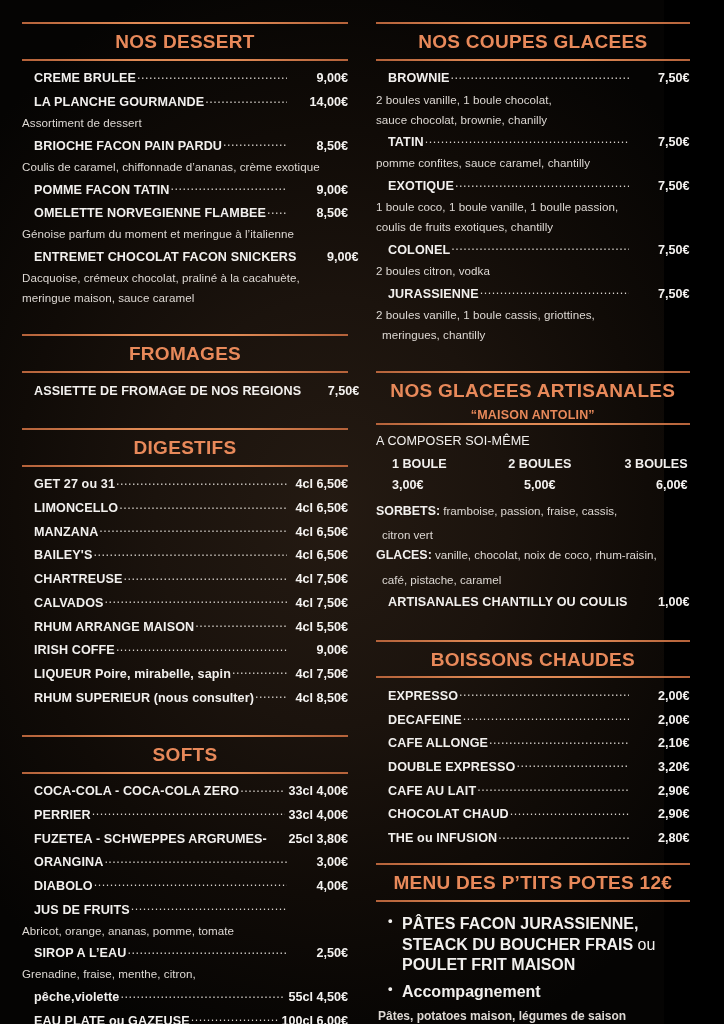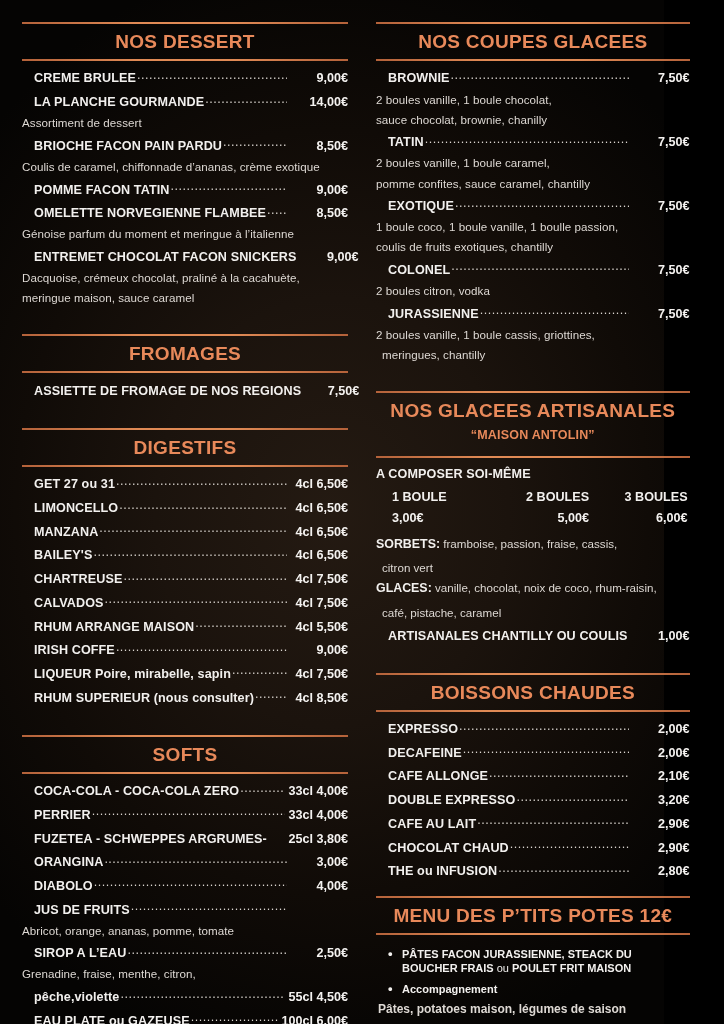--- a/index.html
+++ b/index.html
@@ -31,21 +31,21 @@
     font-size:19px;
     letter-spacing:.3px;
     padding:7px 0 6px;
     line-height:1.15;
   }
   .sec-sub{
     text-align:center;
     color:#e8895a;
     font-weight:bold;
     font-size:12.5px;
-    padding:0 0 14px;
+    padding:0 0 1px;
     letter-spacing:.2px;
   }
 
   
   .items{ padding-top:9px; }
   .row{
     display:flex;
     align-items:baseline;
     font-size:12.6px;
     line-height:1.0;
@@ -93,42 +93,42 @@
     font-weight:normal;
     letter-spacing:.05px;
   }
   .desc.indent{ padding-left:6px; }
 
   .spacer-sm{ height:10px; }
   .spacer-md{ height:22px; }
 
   
   .compose-title{
-    font-size:12.6px; font-weight:bold; color:#f2f0ee;
+    font-size:12.6px; font-weight:normal; color:#f2f0ee;
     margin-bottom:9px; letter-spacing:.1px;
   }
   .scoop-grid{ display:flex; width:100%; margin-bottom:3px; padding:0 2px; }
-  .scoop{ flex:1 1 0; text-align:right; }
+  .scoop{ flex:1 1 0; text-align:center; }
   .scoop:first-child{ text-align:left; padding-left:14px; }
   .scoop:last-child{ text-align:right; }
   .scoop .lbl{ font-size:12.6px; font-weight:bold; color:#f2f0ee; }
   .scoop .val{ font-size:12.6px; font-weight:bold; color:#f4f2f0; margin-top:7px; }
   .flavour{
     font-size:11.6px; color:#ded9d4; line-height:1.0;
     margin-bottom:8.5px;
   }
   .flavour b{ color:#f2f0ee; font-size:12.4px; font-weight:bold; }
   .flavour.cont{ padding-left:6px;margin-top:12px; }
 
   
   .kid-list{ padding-top:12px; }
   .kid-li{
     position:relative;
     padding-left:26px;
-    font-size:11px;
+    font-size:16px;
     font-weight:bold;
     color:#f2f0ee;
     line-height:1.28;
     margin-bottom:7px;
   }
   .kid-li:before{
     content:"\2022";
     position:absolute; left:12px; top:-1px;
     color:#f2f0ee; font-size:13px;
   }
@@ -335,21 +335,20 @@
           <span class="leader"></span>
           <span class="pr">7,50€</span>
         </div>
         <div class="desc">2 boules vanille, 1 boule chocolat,</div>
         <div class="desc">sauce chocolat, brownie, chanilly</div>
         <div class="row">
           <span class="nm">TATIN</span>
           <span class="leader"></span>
           <span class="pr">7,50€</span>
         </div>
-        <div class="desc">2 boules vanille, 1 boule caramel,</div>
         <div class="desc">pomme confites, sauce caramel, chantilly</div>
         <div class="row">
           <span class="nm">EXOTIQUE</span>
           <span class="leader"></span>
           <span class="pr">7,50€</span>
         </div>
         <div class="desc">1 boule coco, 1 boule vanille, 1 boulle passion,</div>
         <div class="desc">coulis de fruits exotiques, chantilly</div>
         <div class="row">
           <span class="nm">COLONEL</span>

